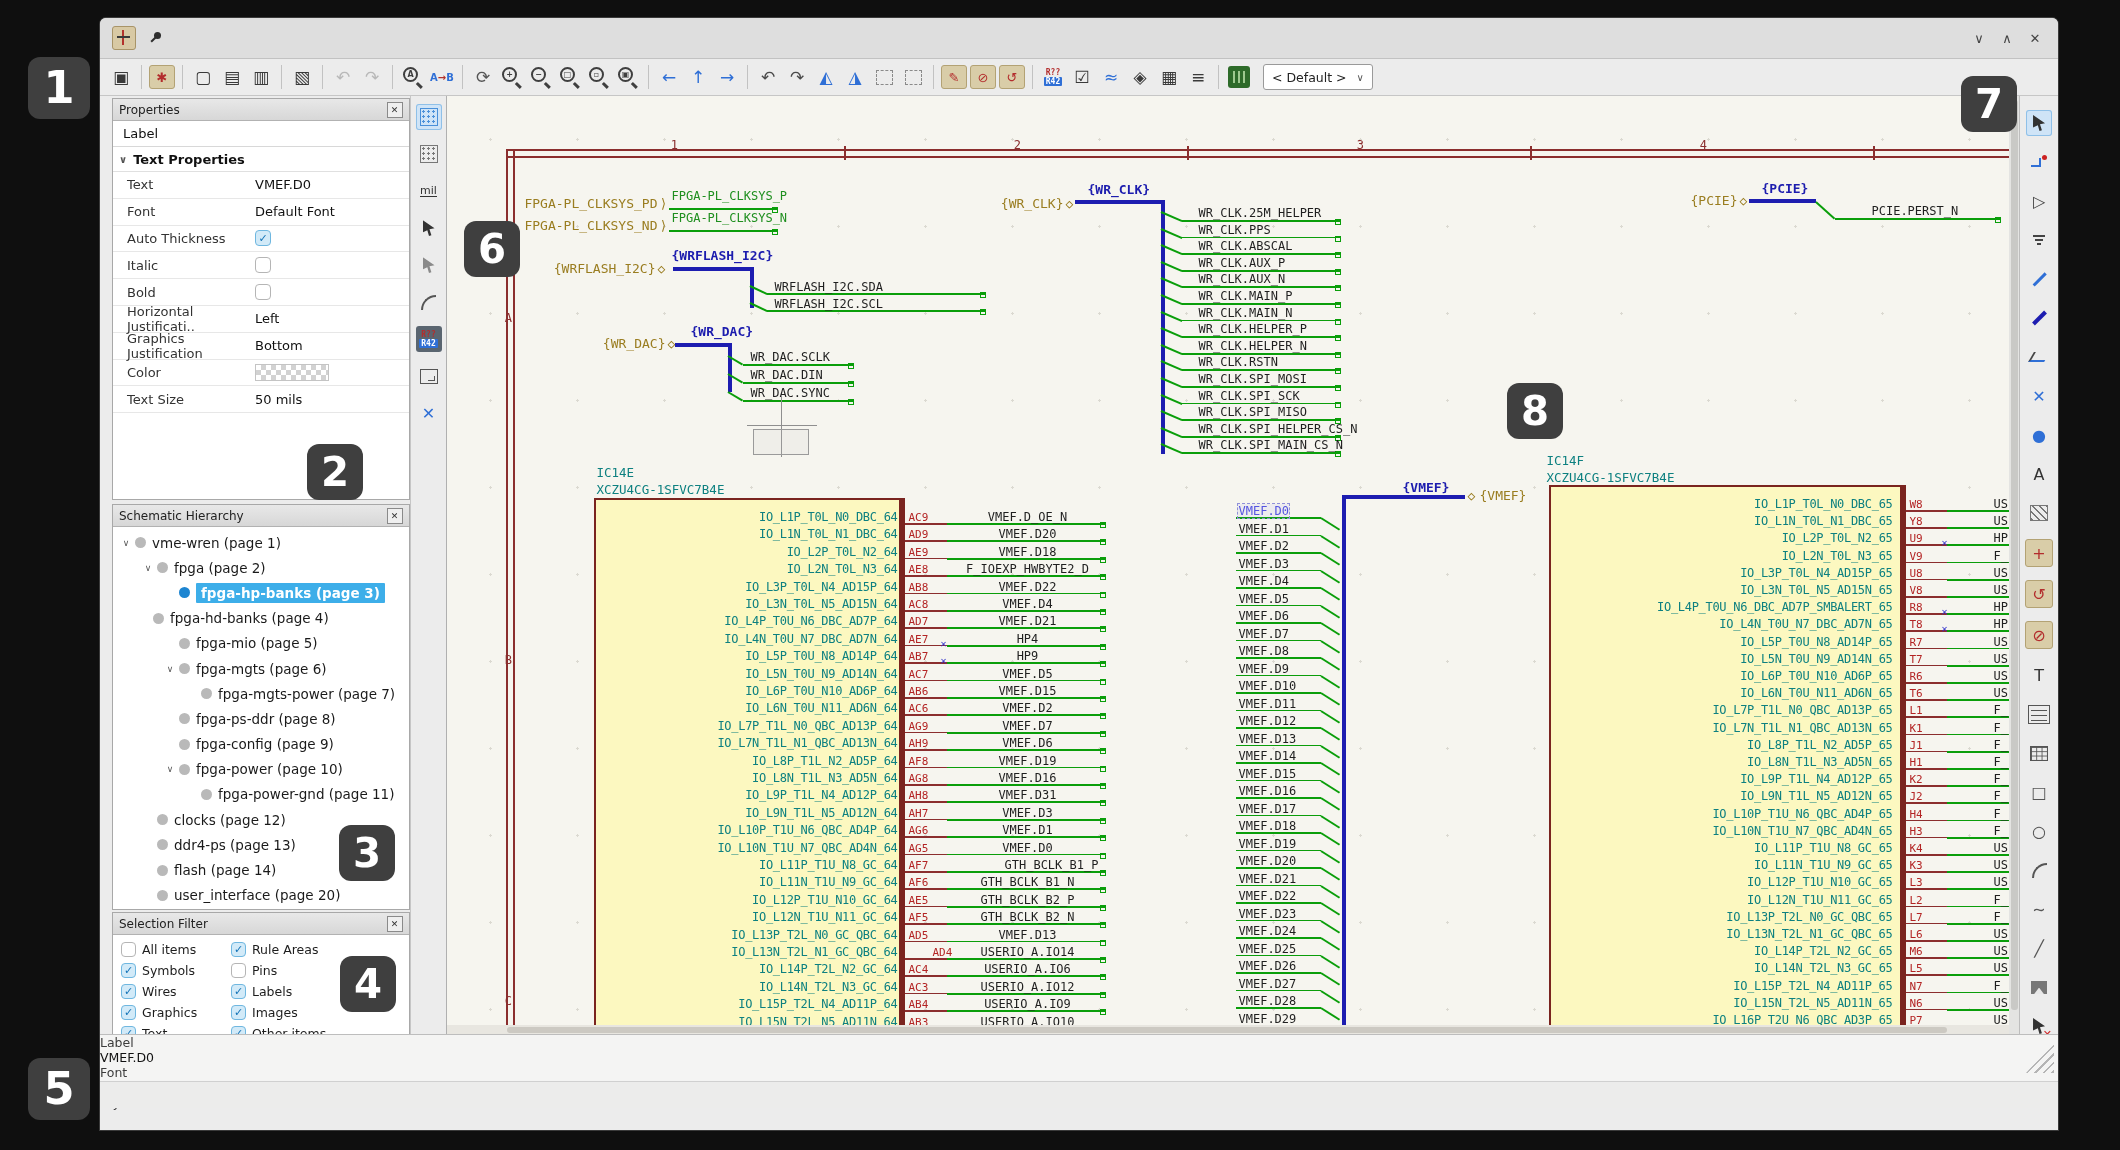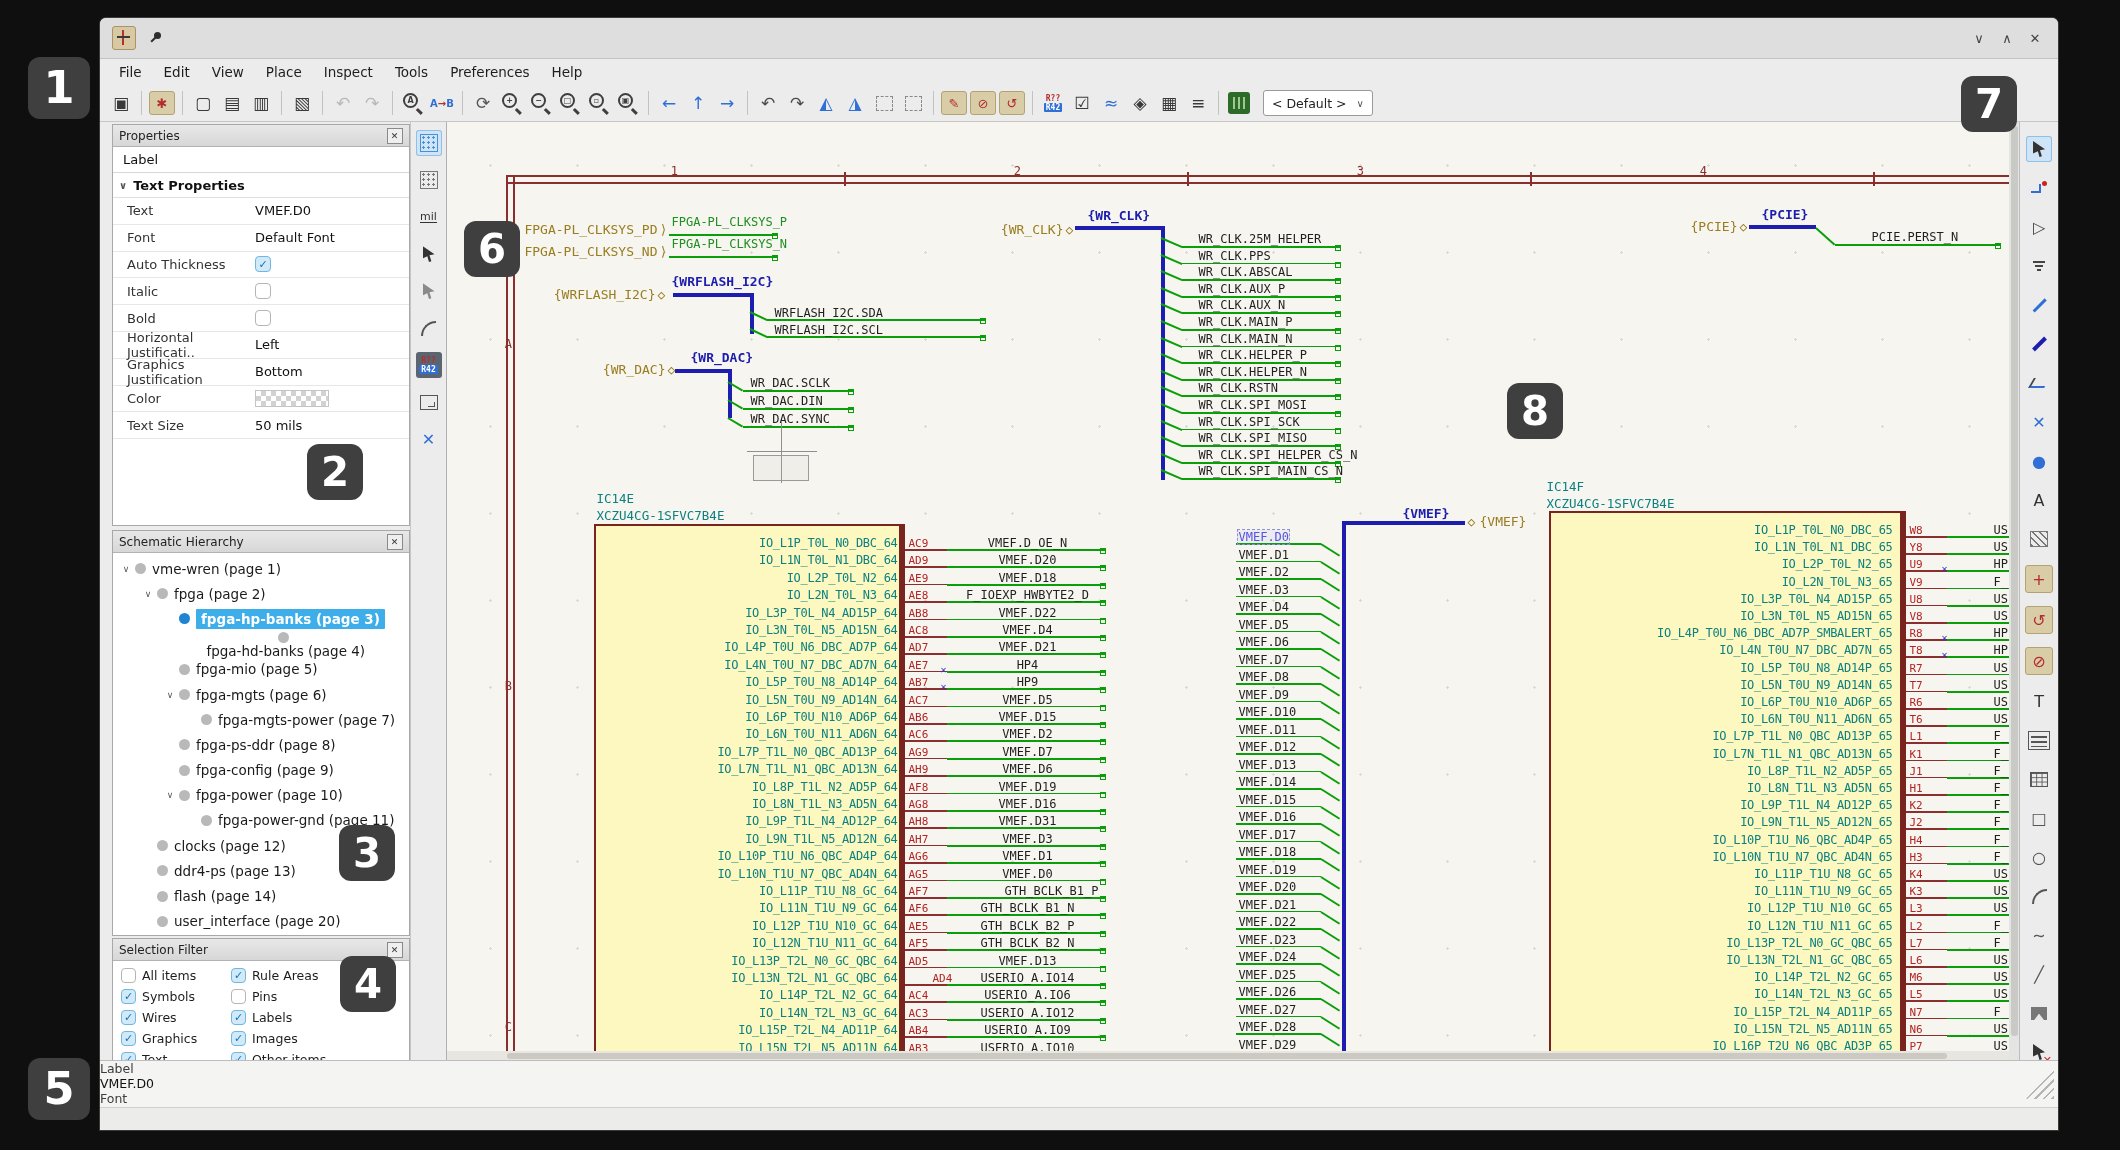--- a/index.html
+++ b/index.html
@@ -140,30 +140,20 @@
     <div class="titlebar">
       <span class="appicon"></span>
       <span class="pinicon"></span>
       <span class="wctls">
           <div class="wctl">∨</div>
           <div class="wctl">∧</div>
           <div class="wctl">✕</div>
         </span>
     </div>
 
-    <div class="menubar">
-        <div class="mitem">File</div>
-        <div class="mitem">Edit</div>
-        <div class="mitem">View</div>
-        <div class="mitem">Place</div>
-        <div class="mitem">Inspect</div>
-        <div class="mitem">Tools</div>
-        <div class="mitem">Preferences</div>
-        <div class="mitem">Help</div>
-      </div>
 
     <div class="toolbar">
       <span id="tb-host" style="display:flex;align-items:center;gap:3px;">
           <div class="tbi" style="color: rgb(58, 58, 58);">▣</div>
           <div class="tsep"></div>
           <div class="tbi chip" style="color: rgb(179, 45, 45);">✱</div>
           <div class="tsep"></div>
           <div class="tbi" style="color: rgb(58, 58, 58);">▢</div>
           <div class="tbi" style="color: rgb(58, 58, 58);">▤</div>
           <div class="tbi" style="color: rgb(58, 58, 58);">▥</div>
@@ -317,21 +307,21 @@
               <div class="trow" style="padding-left: 28px;">
                 <div class="tchev">∨</div>
                 <div class="tdot"></div>
                 <div class="tlabel">fpga (page 2)</div>
               </div>
               <div class="trow" style="padding-left: 50px;">
                 <div class="tchev"></div>
                 <div class="tdot selp"></div>
                 <div class="tlabel sel">fpga-hp-banks (page 3)</div>
               </div>
-              <div class="trow" style="padding-left: 50px; flex-direction: column;">
+              <div class="trow" style="padding-left: 24px;">
                 <div class="tchev"></div>
                 <div class="tdot"></div>
                 <div class="tlabel">fpga-hd-banks (page 4)</div>
               </div>
               <div class="trow" style="padding-left: 50px;">
                 <div class="tchev"></div>
                 <div class="tdot"></div>
                 <div class="tlabel">fpga-mio (page 5)</div>
               </div>
               <div class="trow" style="padding-left: 50px;">

